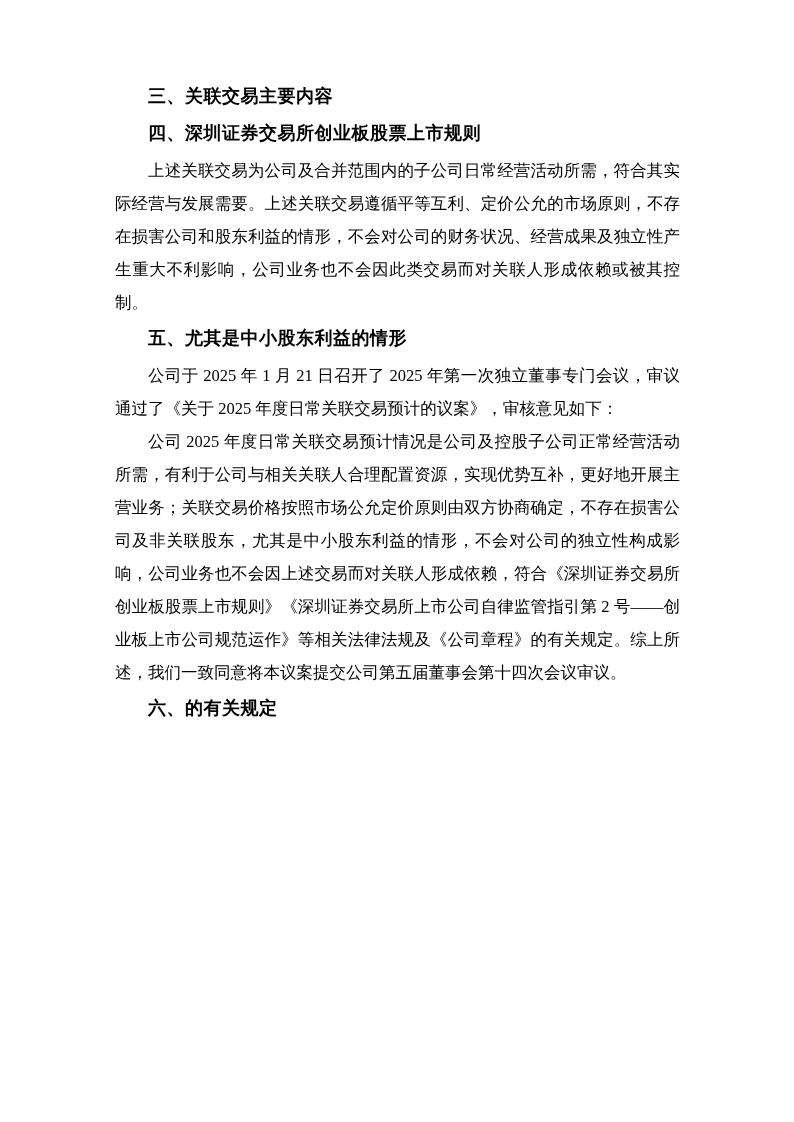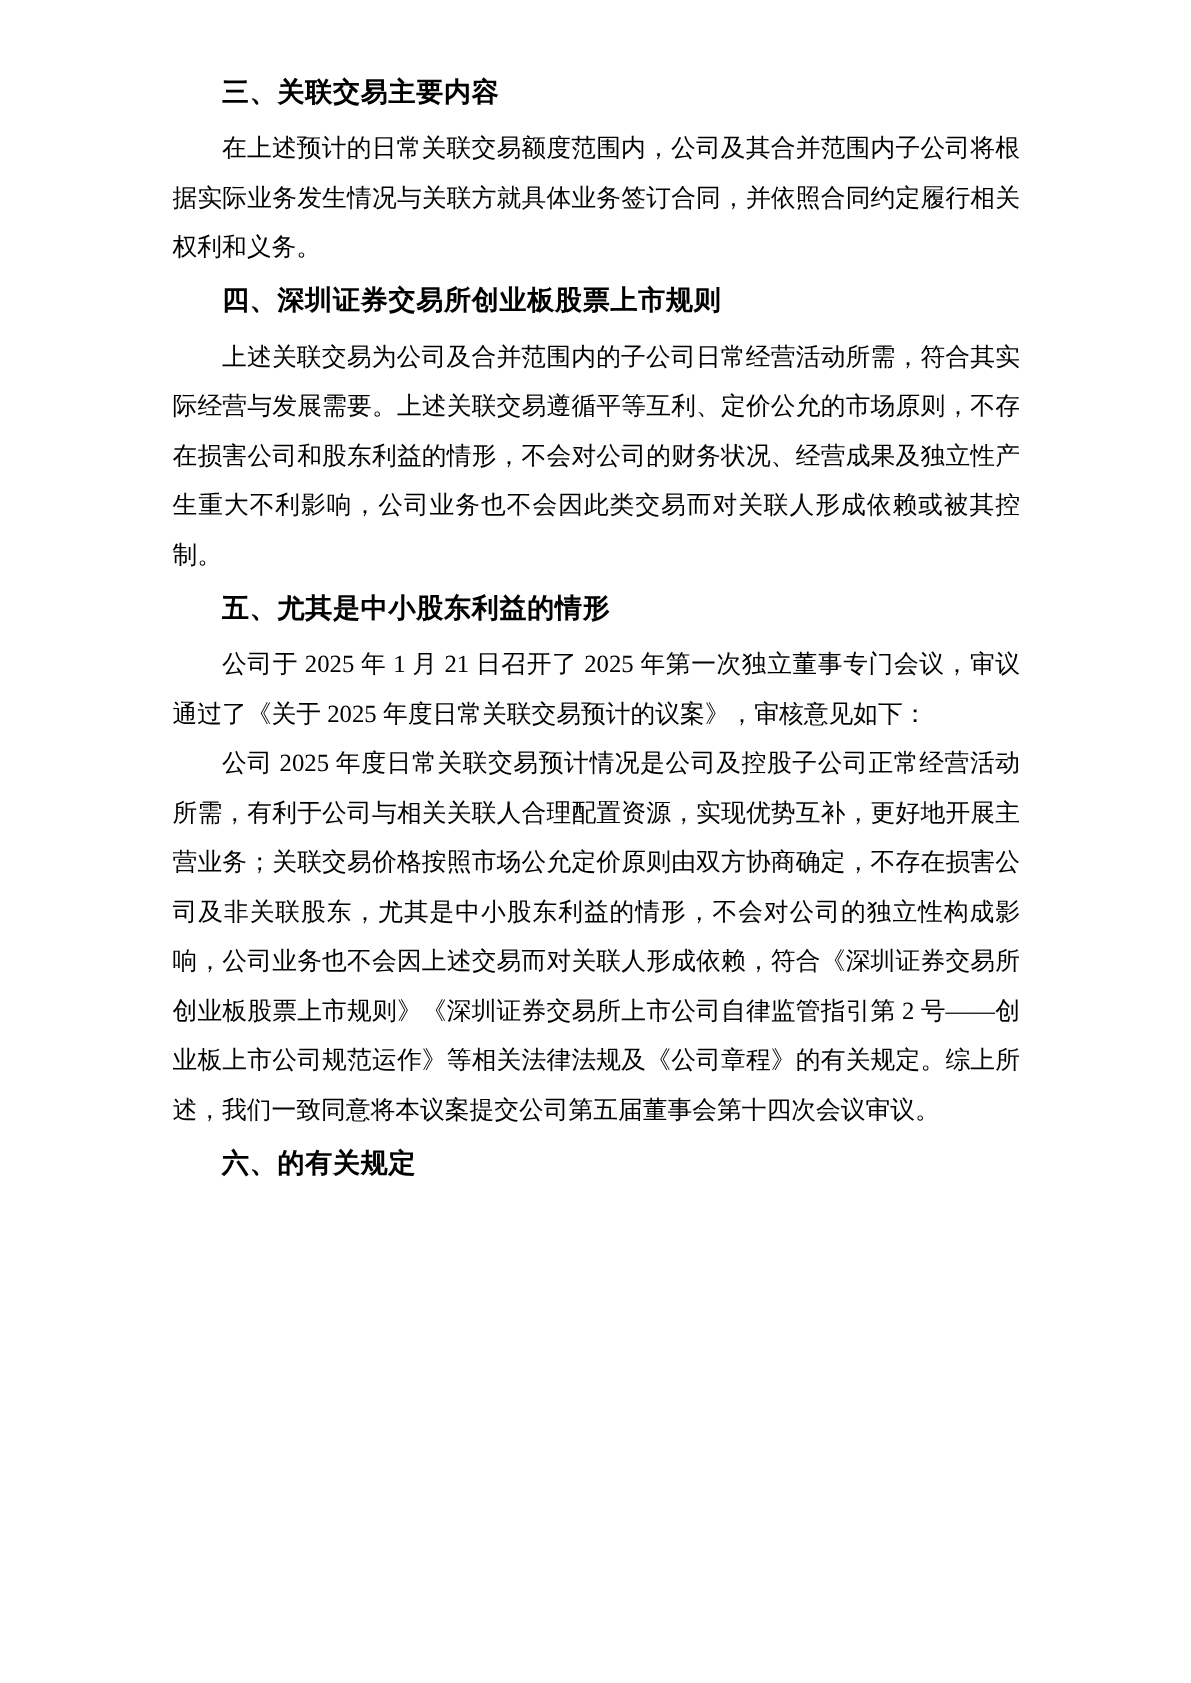--- a/index.html
+++ b/index.html
@@ -6,21 +6,21 @@
     margin: 0;
     padding: 0;
     background: #ffffff;
   }
   .page {
     position: relative;
     width: 794px;
     height: 1122px;
     background: #ffffff;
     box-sizing: border-box;
-    padding: 42px 114px 40px 115px;
+    padding: 77px 114px 40px 115px;
     overflow: hidden;
   }
   .doc {
     color: #000000;
     font-family: "Liberation Serif", "DejaVu Serif", serif;
     font-size: 16.5px;
     line-height: 33px;
     text-align: justify;
     text-justify: inter-ideograph;
   }
@@ -44,21 +44,20 @@
 <body>
 
 <div class="page">
   <div class="doc">
 
     <h2>三、关联交易主要内容</h2>
 
 
 
 
-    <p>在上述预计的日常关联交易额度范围内，公司及其合并范围内子公司将根据实际业务发生情况与关联方就具体业务签订合同，并依照合同约定履行相关权利和义务。</p>
 
     <h2>四、深圳证券交易所创业板股票上市规则</h2>
 
     <p>上述关联交易为公司及合并范围内的子公司日常经营活动所需，符合其实际经营与发展需要。上述关联交易遵循平等互利、定价公允的市场原则，不存在损害公司和股东利益的情形，不会对公司的财务状况、经营成果及独立性产生重大不利影响，公司业务也不会因此类交易而对关联人形成依赖或被其控制。</p>
 
     <h2>五、尤其是中小股东利益的情形</h2>
 
     <p>公司于 2025 年 1 月 21 日召开了 2025 年第一次独立董事专门会议，审议通过了《关于 2025 年度日常关联交易预计的议案》，审核意见如下：</p>
 
     <p>公司 2025 年度日常关联交易预计情况是公司及控股子公司正常经营活动所需，有利于公司与相关关联人合理配置资源，实现优势互补，更好地开展主营业务；关联交易价格按照市场公允定价原则由双方协商确定，不存在损害公司及非关联股东，尤其是中小股东利益的情形，不会对公司的独立性构成影响，公司业务也不会因上述交易而对关联人形成依赖，符合《深圳证券交易所创业板股票上市规则》《深圳证券交易所上市公司自律监管指引第 2 号——创业板上市公司规范运作》等相关法律法规及《公司章程》的有关规定。综上所述，我们一致同意将本议案提交公司第五届董事会第十四次会议审议。</p>

